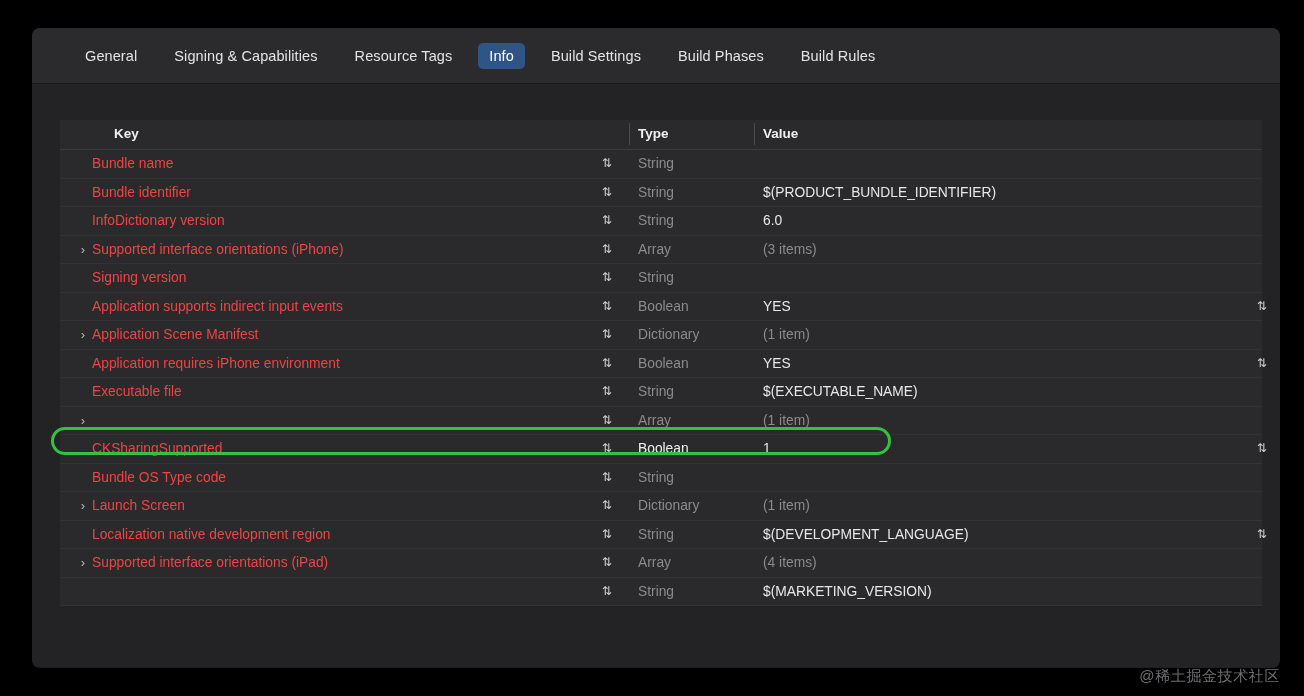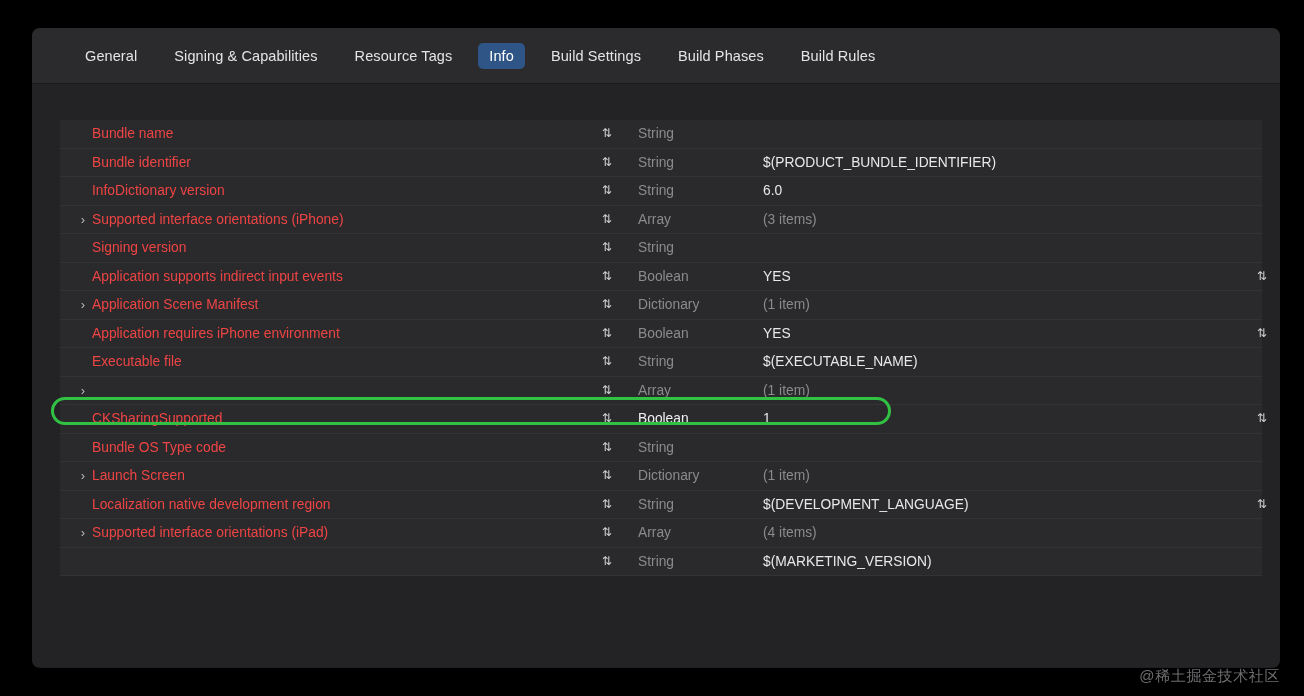--- a/index.html
+++ b/index.html
@@ -213,20 +213,27 @@
         <div class="tab">Resource Tags</div>
         <div class="tab selected">Info</div>
         <div class="tab">Build Settings</div>
         <div class="tab">Build Phases</div>
         <div class="tab">Build Rules</div>
       </div>
 
     <div class="content">
       <div class="table">
 
+        <div class="colhead">
+          <div class="lbl key">Key</div>
+          <div class="divider d1"></div>
+          <div class="lbl type">Type</div>
+          <div class="divider d2"></div>
+          <div class="lbl value">Value</div>
+        </div>
 
         <div class="rows">
             <div class="row">
               <div class="key">Bundle name</div>
               <div class="stepper">⇅</div>
               <div class="type">String</div>
             </div>
             <div class="row">
               <div class="key">Bundle identifier</div>
               <div class="stepper">⇅</div>

